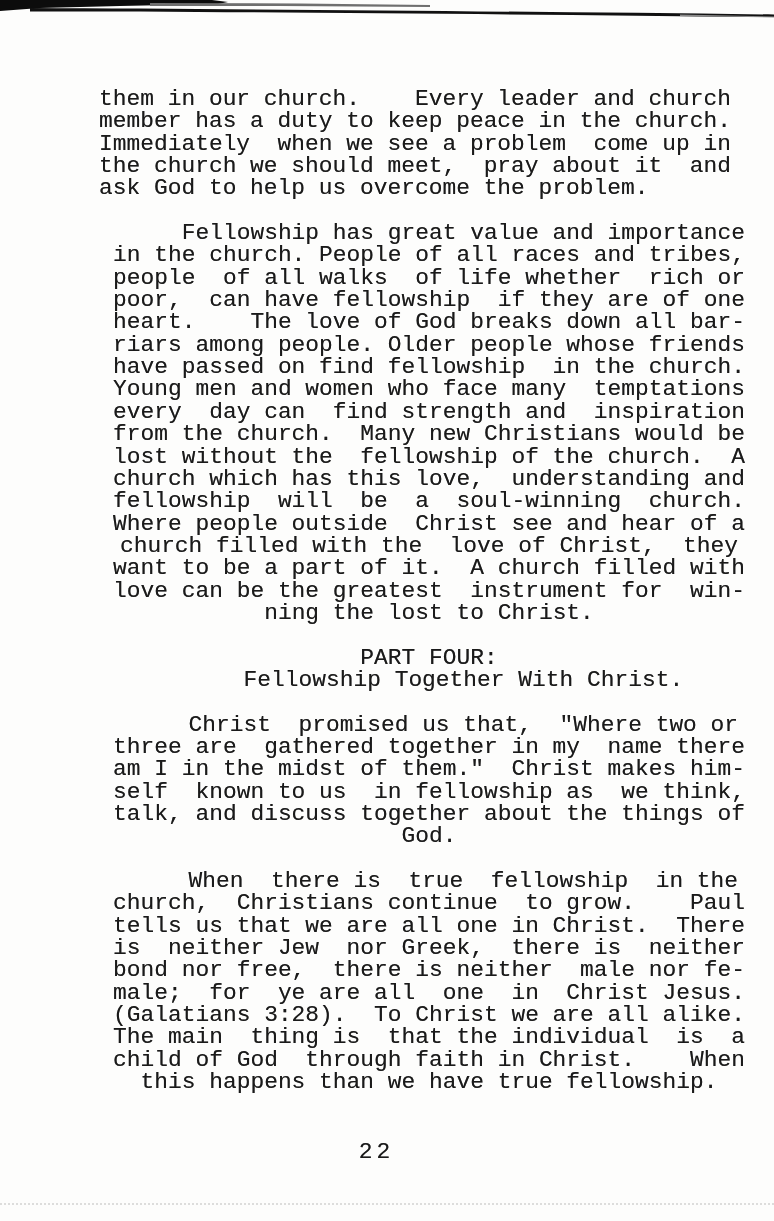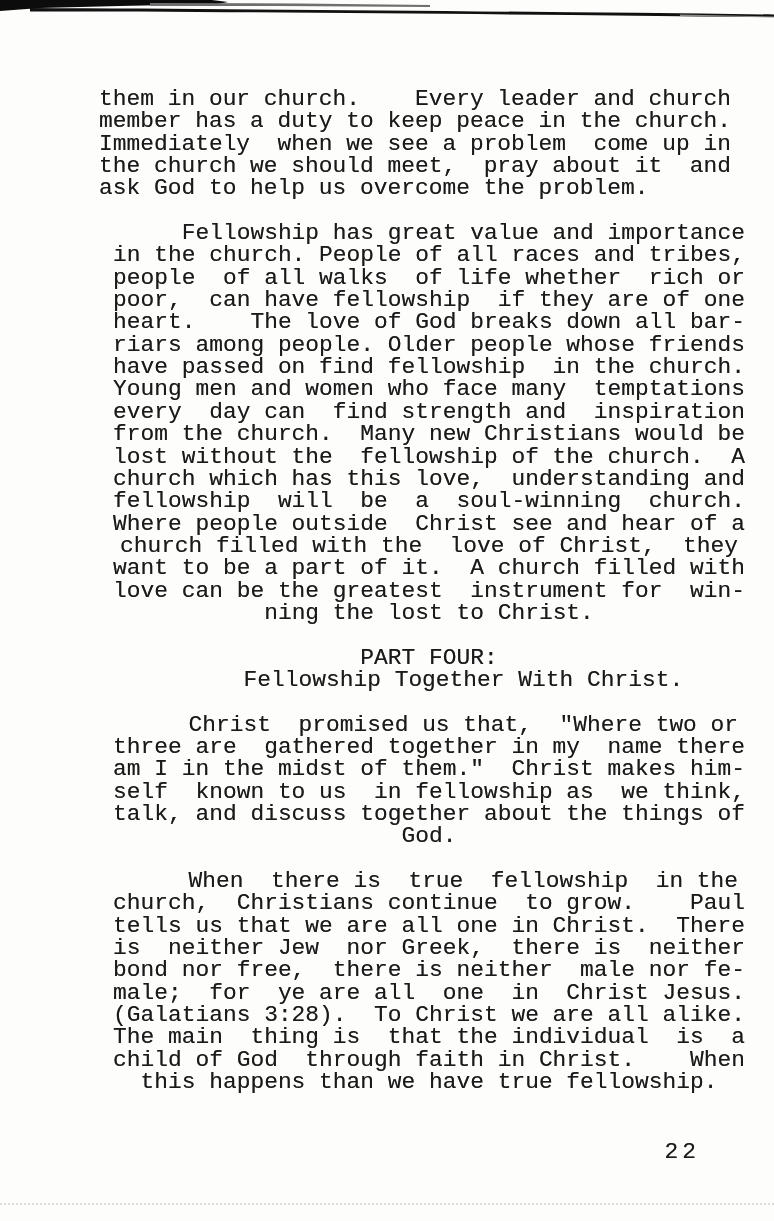--- a/index.html
+++ b/index.html
@@ -34,23 +34,23 @@
   .paragraph + .paragraph {
     margin-top: 22.35px;
     text-align: center;
   }
   .line {
     height: 22.35px;
   }
   .page-number {
     position: absolute;
     top: 1139px;
-    left: 67px;
+    left: 60px;
     width: 633px;
-    text-align: right;
+    text-align: center;
     font-size: 22.9px;
     letter-spacing: 4px;
     color: #1a1a1a;
     text-shadow: 0 0 0.5px rgba(20,20,20,0.55);
   }
   .scan-bottom {
     position: absolute;
     left: 0;
     top: 1203px;
     width: 774px;

